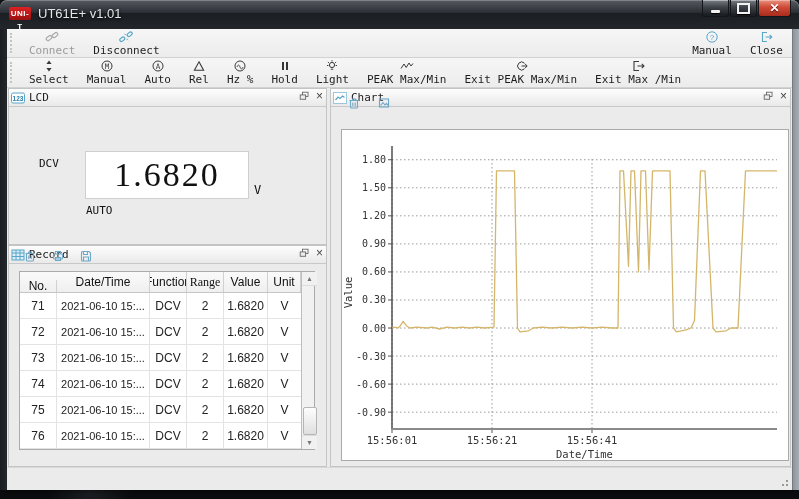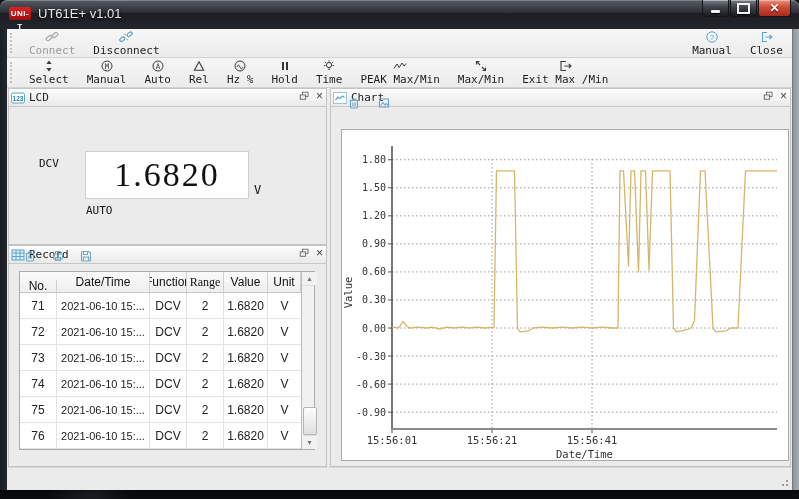--- a/index.html
+++ b/index.html
@@ -224,40 +224,40 @@
           </div>
           <div class="tbi">
             <span>
               <svg width="14" height="14" viewBox="0 0 14 14">
                 <g stroke="#3a3a3a" fill="none">
                   <circle cx="7" cy="6" r="2.6"></circle>
                   <path d="M7 1.2v1.3M2.9 2.9l1 1M11.1 2.9l-1 1M2 6.5h1.4M10.6 6.5H12M5.8 10.2h2.4"></path>
                 </g>
               </svg>
             </span>
-            <span>Time</span>
+            <span>Light</span>
           </div>
           <div class="tbi">
             <span>
               <svg width="14" height="14" viewBox="0 0 14 14">
                 <path d="M1 9.5L4 5l2.2 3.5L9 4l2 3 2-2.5" fill="none" stroke="#3a3a3a" stroke-width="1"></path>
               </svg>
             </span>
             <span>PEAK Max/Min</span>
           </div>
           <div class="tbi">
             <span>
               <svg width="14" height="14" viewBox="0 0 14 14">
-                <g fill="none" stroke="#3a3a3a" stroke-width="1.1">
-                  <path d="M2.5 5.5v-3h3M8.5 11.5h3v-3"></path>
-                  <path d="M2.5 2.5L6 6M11.5 11.5L8 8"></path>
-                </g>
-              </svg>
-            </span>
-            <span>Max/Min</span>
+                <g fill="none" stroke="#3a3a3a">
+                  <path d="M10.5 4.2A4 4 0 1 0 10.5 9.8"></path>
+                  <path d="M7.5 7H13M11 4.8L13.2 7 11 9.2"></path>
+                </g>
+              </svg>
+            </span>
+            <span>Exit PEAK Max/Min</span>
           </div>
           <div class="tbi">
             <span>
               <svg width="14" height="14" viewBox="0 0 14 14">
                 <g fill="none" stroke="#3a3a3a" stroke-width="1.1">
                   <path d="M8 2.5H3v9h5"></path>
                   <path d="M6.5 7H13M10.8 4.8L13 7l-2.2 2.2"></path>
                 </g>
               </svg>
             </span>

